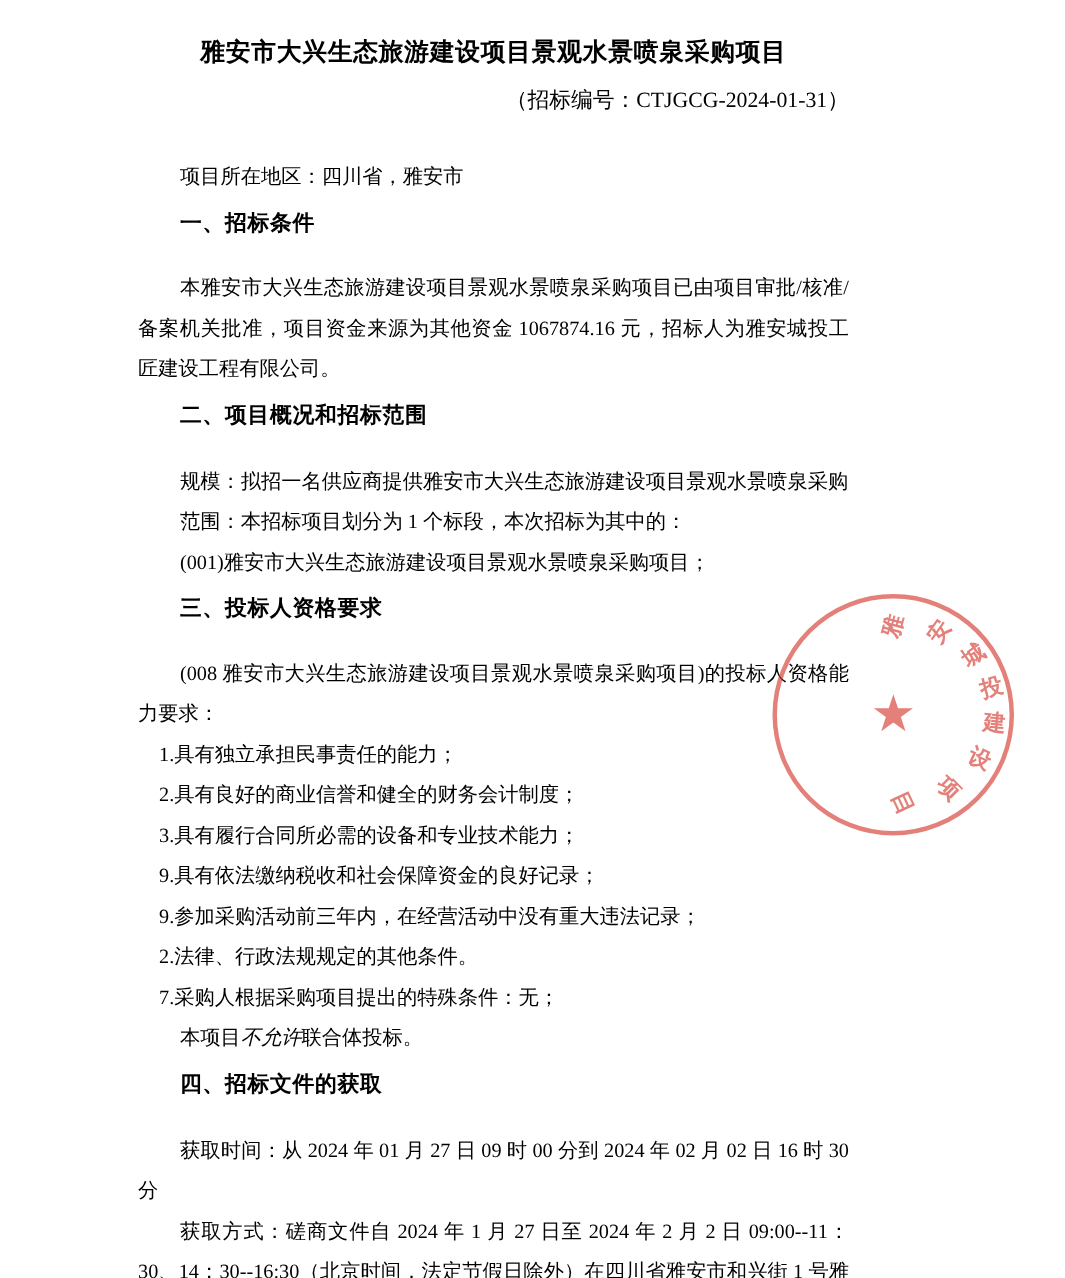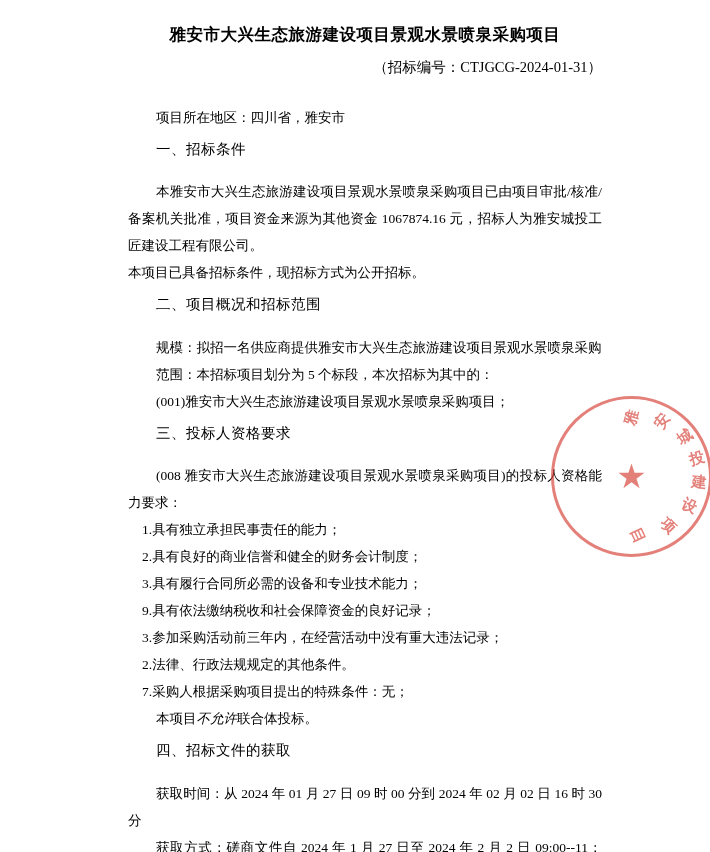--- a/index.html
+++ b/index.html
@@ -14,21 +14,20 @@
     color: #000000;
     overflow: hidden;
     position: relative;
   }
   .page {
     position: relative;
     width: 658px;
     height: 852px;
     box-sizing: border-box;
     padding: 18px 92px 16px 92px;
-    margin-left: 36px;
   }
   .doc-title {
     text-align: center;
     font-size: 16.5px;
     font-weight: bold;
     letter-spacing: 0.5px;
     line-height: 1.6;
     margin-top: 4px;
   }
   .doc-subtitle {
@@ -43,21 +42,21 @@
     line-height: 2.0;
   }
   .line {
     margin: 0;
     text-align: justify;
   }
   .indent1 {
     text-indent: 28px;
   }
   .section-head {
-    font-weight: normal;
+    font-weight: bold;
     font-size: 14.5px;
     text-indent: 28px;
     margin-top: 4px;
     letter-spacing: 0.5px;
   }
   .para {
     text-indent: 28px;
     text-align: justify;
   }
   .para-flow {
@@ -124,34 +123,33 @@
 
   <div class="doc-title">雅安市大兴生态旅游建设项目景观水景喷泉采购项目</div>
   <div class="doc-subtitle">（招标编号：CTJGCG-2024-01-31）</div>
 
   <div class="body-block">
 
     <p class="line indent1">项目所在地区：四川省，雅安市</p>
 
     <p class="section-head">一、招标条件</p>
     <p class="line para">本雅安市大兴生态旅游建设项目景观水景喷泉采购项目已由项目审批/核准/备案机关批准，项目资金来源为其他资金 1067874.16 元，招标人为雅安城投工匠建设工程有限公司。</p>
-    <p class="line para-flow">本项目已具备招标条件，现招标方式为公开招标。</p>
 
     <p class="section-head">二、项目概况和招标范围</p>
     <p class="line para">规模：拟招一名供应商提供雅安市大兴生态旅游建设项目景观水景喷泉采购</p>
-    <p class="line para">范围：本招标项目划分为 5 个标段，本次招标为其中的：</p>
+    <p class="line para">范围：本招标项目划分为 1 个标段，本次招标为其中的：</p>
     <p class="line para">(001)雅安市大兴生态旅游建设项目景观水景喷泉采购项目；</p>
 
     <p class="section-head">三、投标人资格要求</p>
     <p class="line para">(008 雅安市大兴生态旅游建设项目景观水景喷泉采购项目)的投标人资格能力要求：</p>
     <p class="line list-item">1.具有独立承担民事责任的能力；</p>
     <p class="line list-item">2.具有良好的商业信誉和健全的财务会计制度；</p>
     <p class="line list-item">3.具有履行合同所必需的设备和专业技术能力；</p>
     <p class="line list-item">9.具有依法缴纳税收和社会保障资金的良好记录；</p>
-    <p class="line list-item">3.参加采购活动前三年内，在经营活动中没有重大违法记录；</p>
+    <p class="line list-item">9.参加采购活动前三年内，在经营活动中没有重大违法记录；</p>
     <p class="line list-item">2.法律、行政法规规定的其他条件。</p>
     <p class="line list-item">7.采购人根据采购项目提出的特殊条件：无；</p>
     <p class="line para"><span>本项目</span><span class="ital">不允许</span><span>联合体投标。</span></p>
 
     <p class="section-head">四、招标文件的获取</p>
     <p class="line para">获取时间：从 2024 年 01 月 27 日  09 时 00 分到 2024 年 02 月 02 日  16 时 30 分</p>
     <p class="line para">获取方式：磋商文件自 2024 年 1 月 27 日至 2024 年 2 月 2 日 09:00--11：30、14：30--16:30（北京时间，法定节假日除外）在四川省雅安市和兴街 1 号雅安城投建设项目管理有限公司（地址）购买。招标文件售价：人民币 300 元/份（报名只收取现金，招标文件售后不退，投标资格不能转让）。供应商购买招标文件时须携带：单位介绍信原件（需注明项目名称、招标编号、联系人及联系电话、纳税人识别号）、经办人身份证原件及加盖鲜章复印</p>
 
   </div>
 

